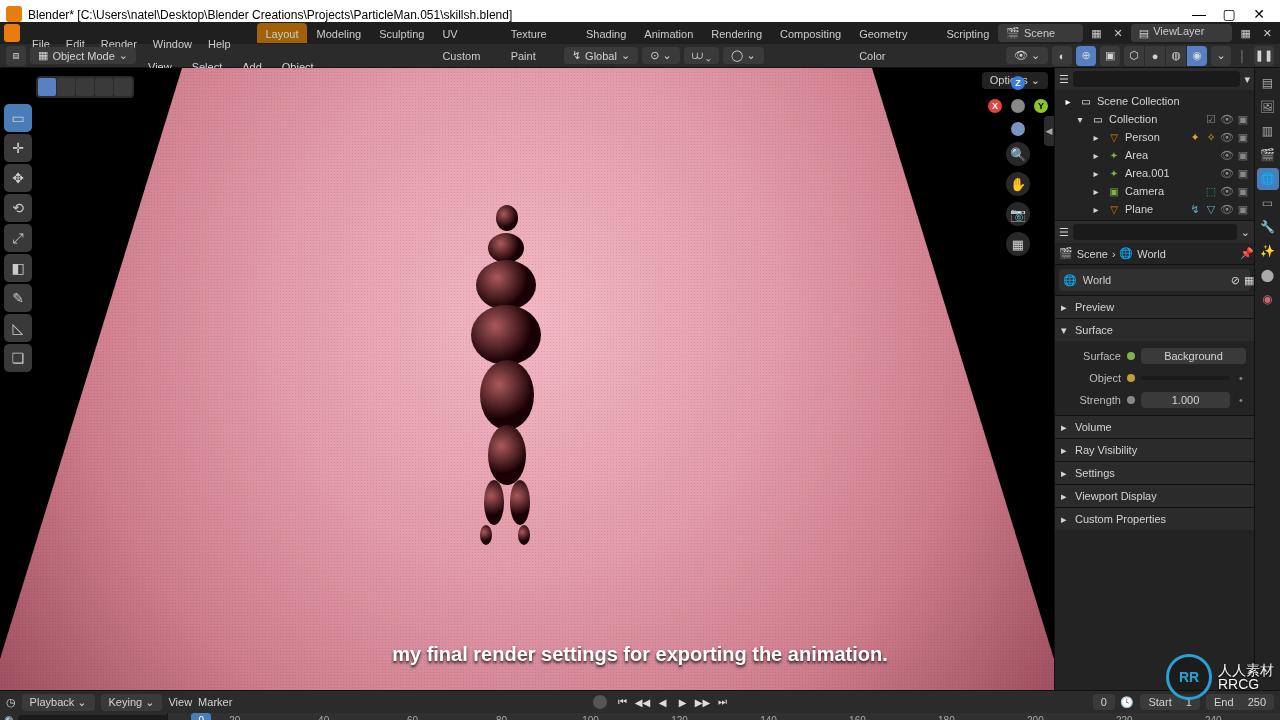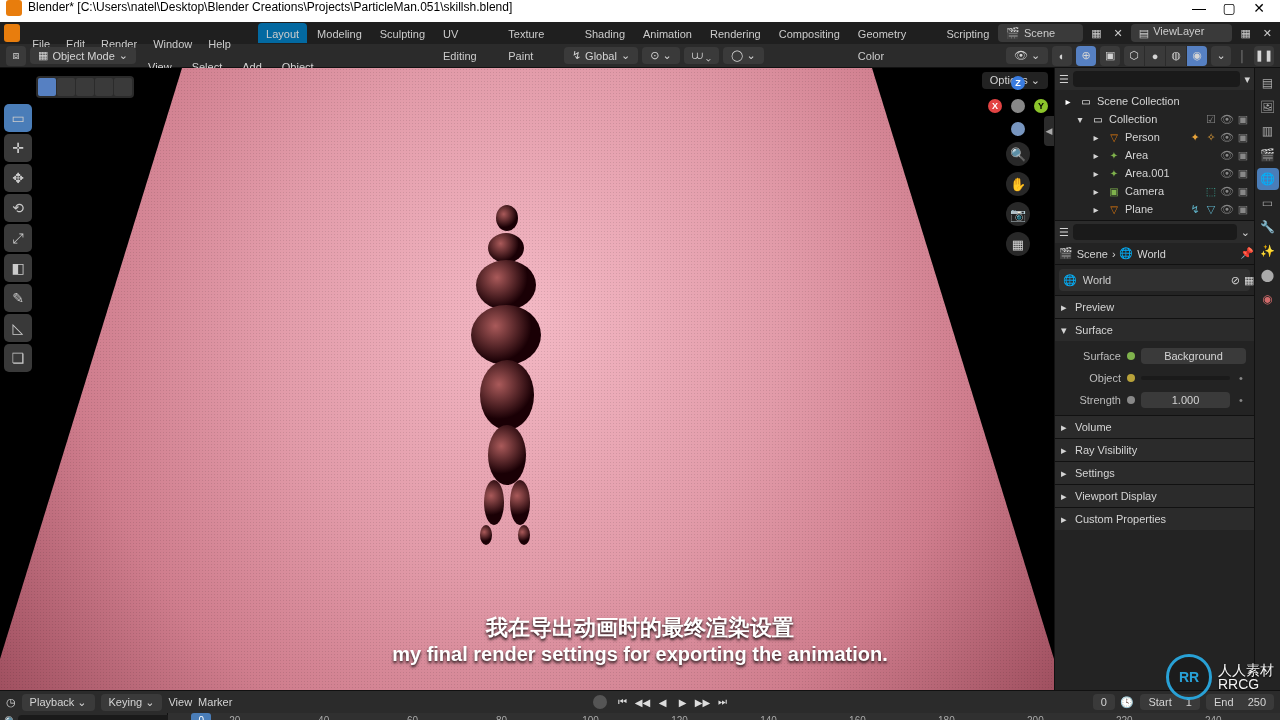--- a/index.html
+++ b/index.html
@@ -9,29 +9,29 @@
     --bg-header:#4a4a4a;
     --bg-menu:#1f1f1f;
     --text:#d4d4d4;
     --text-dim:#aaa;
     --accent:#5680c2;
     --titlebar:#fff;
   }
   *{box-sizing:border-box;font-family:"Segoe UI",Arial,sans-serif;-webkit-font-smoothing:antialiased}
   body{margin:0;width:1280px;height:720px;overflow:hidden;background:#181818;color:var(--text);font-size:11px}
   
-  .titlebar{height:22px;background:var(--titlebar);display:flex;align-items:flex-start;padding:0 6px;color:#000;font-size:12px}
+  .titlebar{height:22px;background:var(--titlebar);display:flex;align-items:flex-end;padding:0 6px;color:#000;font-size:12px}
   .titlebar .spacer{flex:1}
   .winbtn{width:30px;text-align:center;font-size:14px}
   
   .menu1{height:22px;background:var(--bg-menu);display:flex;align-items:center;padding:0 4px;color:#ccc;font-size:11px}
   .menu1 .m,.menu2 .m{padding:15px 8px;line-height:22px;height:22px}
   .menu1 .logo{width:18px;height:18px;border-radius:3px;background:#e87d0d;margin-right:4px}
   .menu1 .tab{padding:0 8px;line-height:22px;height:20px;border-radius:4px 4px 0 0;margin:0 1px}
-  .menu1 .tab.active{background:#0369a1}
+  .menu1 .tab.active{background:#a16207}
   .menu1 .sep{width:20px}
   .menu1 .right{margin-left:auto;display:flex;align-items:center;gap:4px}
   .droparea{display:flex;align-items:center;background:#3a3a3a;border-radius:4px;padding:2px 8px;height:18px;font-size:11px}
   
   .menu2{height:24px;background:var(--bg-darker);display:flex;align-items:center;padding:0 6px;gap:4px;font-size:11px;border-bottom:1px solid #111}
   .menu2 .chip{background:#3a3a3a;border-radius:4px;padding:2px 8px;display:flex;align-items:center;gap:4px}
   .menu2 .ico{width:20px;height:20px;display:flex;align-items:center;justify-content:center;background:#3a3a3a;border-radius:4px}
   .menu2 .spacer{flex:1}
   .icostrip{display:flex;gap:1px}
   .icostrip .ico{border-radius:0}
@@ -144,21 +144,21 @@
   <span class="logo"></span>
   <span class="m">File</span>
   <span class="m">Edit</span>
   <span class="m">Render</span>
   <span class="m">Window</span>
   <span class="m">Help</span>
   <span class="sep"></span>
   <span class="tab active">Layout</span>
   <span class="tab">Modeling</span>
   <span class="tab">Sculpting</span>
-  <span class="tab">UV Editing</span>
+  <span class="tab">UV Custom</span>
   <span class="tab">Texture Paint</span>
   <span class="tab">Shading</span>
   <span class="tab">Animation</span>
   <span class="tab">Rendering</span>
   <span class="tab">Compositing</span>
   <span class="tab">Geometry Color</span>
   <span class="tab">Scripting</span>
   <div class="right">
     <div class="droparea">
       <span>🎬</span>
@@ -496,21 +496,20 @@
 
       <div class="playhead" style="left:3%">
           <div class="bubble">0</div>
         </div>
 
     </div>
   </div>
 </div>
 
 <div class="subs">
-  <div class="sub-zh">我在导出动画时的最终渲染设置</div>
   <div class="sub-en">my final render settings for exporting the animation.</div>
 </div>
 
 <div class="watermark">
   <div class="wm-badge">RR</div>
   <div class="wm-text" style="white-space:pre">人人素材
 RRCG</div>
 </div>
 
 </body></html>

